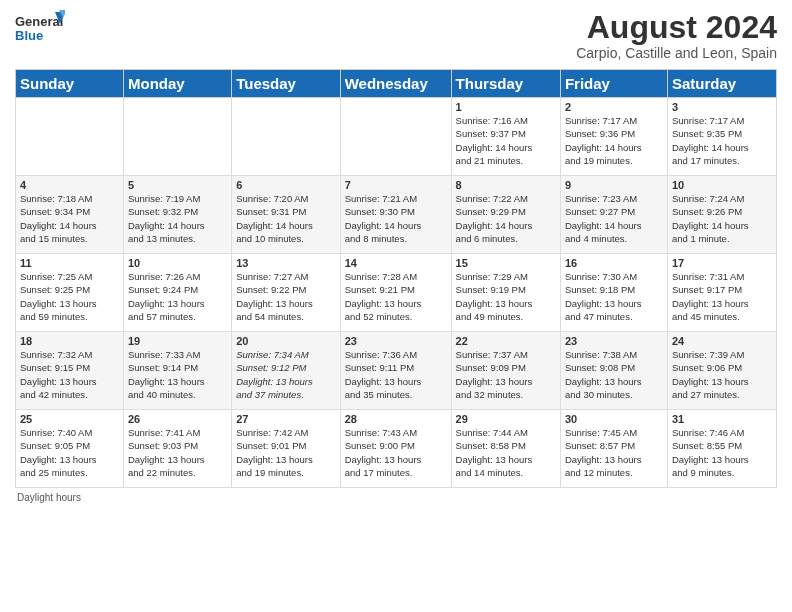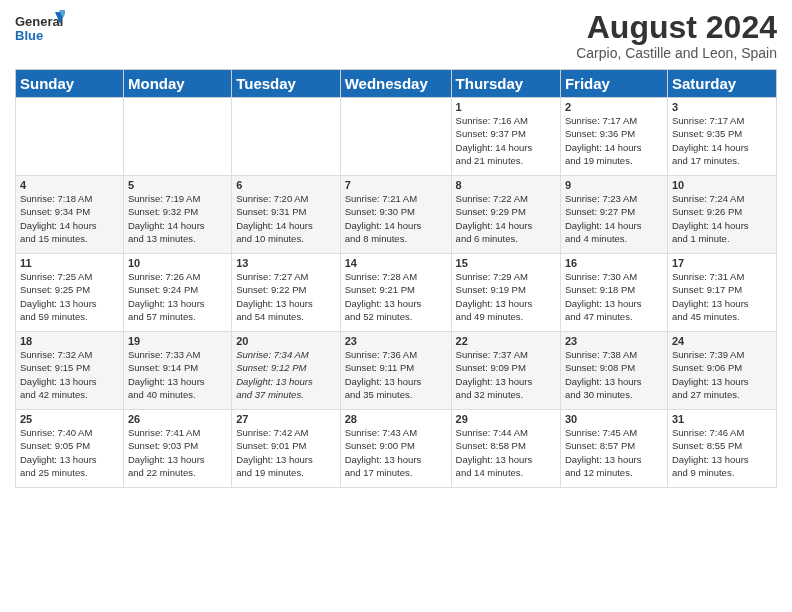--- a/index.html
+++ b/index.html
@@ -347,13 +347,16 @@
             <span class="day-number">31</span>
             <div class="day-info" style="white-space: pre-line;">Sunrise: 7:46 AM
 Sunset: 8:55 PM
 Daylight: 13 hours
 and 9 minutes.</div>
           </td>
         </tr>
       </tbody>
   </table>
 
+  <div class="footer-note">
+    <span>Daylight hours</span>
+  </div>
 </div>
 
 </body></html>

